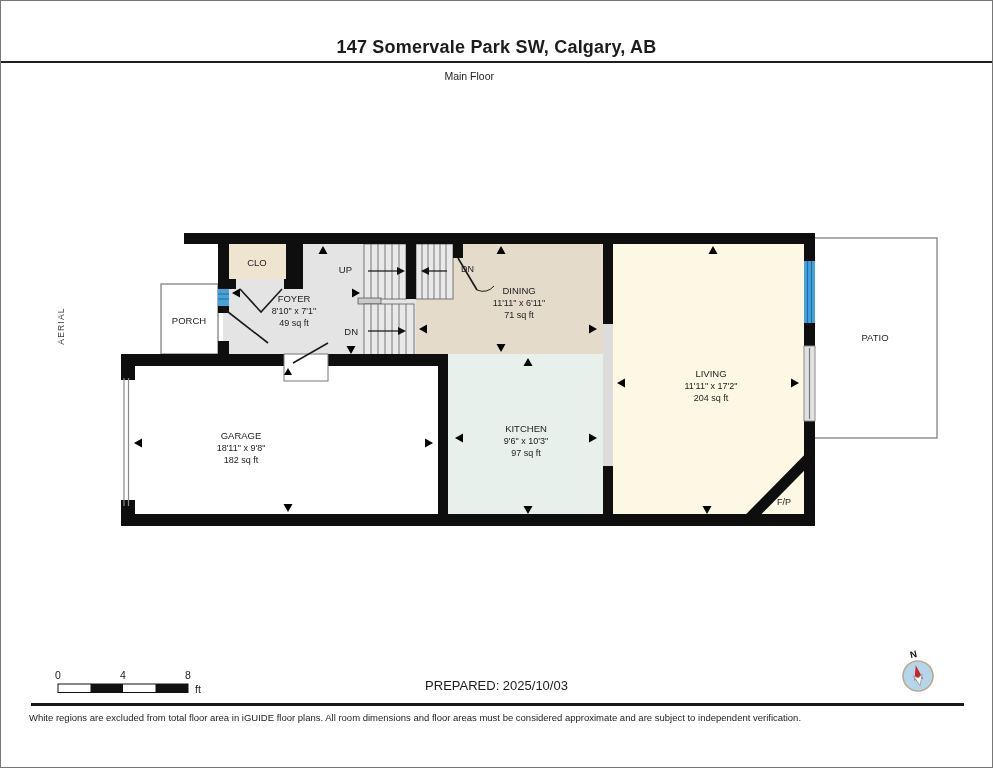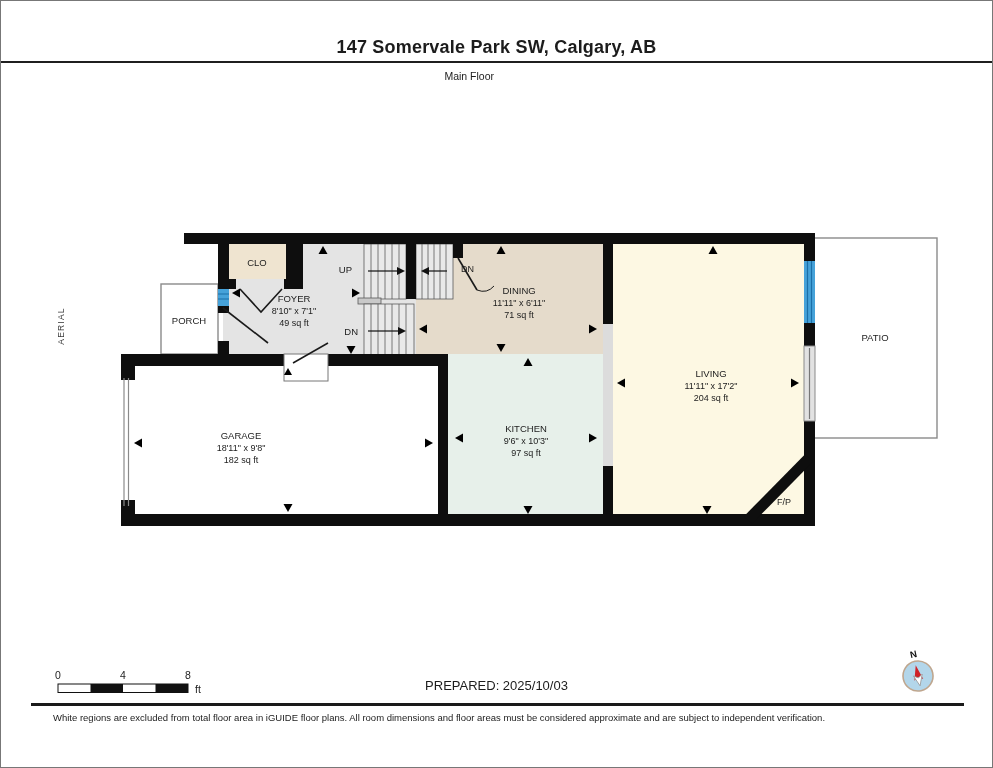--- a/index.html
+++ b/index.html
@@ -21,21 +21,21 @@
   .area-lines {
     position:absolute; top:69px; left:508px;
     font-size:10.5px; line-height:15.5px;
   }
   .prepared {
     position:absolute; top:677px; left:0; width:100%;
     text-align:center; font-size:13px;
   }
   .footer-rule { position:absolute; top:702px; left:30px; width:933px; height:3px; background:#1a1a1a; }
   .disclaimer {
-    position:absolute; top:711px; left:52px; width:920px;
+    position:absolute; top:711px; left:28px; width:920px;
     font-size:9.5px; color:#222;
   }
   svg.plan { position:absolute; top:0; left:0; }
   svg text { fill:#1c1c1c; }
   .room-name { font-size:9.5px; }
   .room-dim  { font-size:9px; }
   .small-lbl { font-size:9px; }
 </style>
 </head>
 <body>

